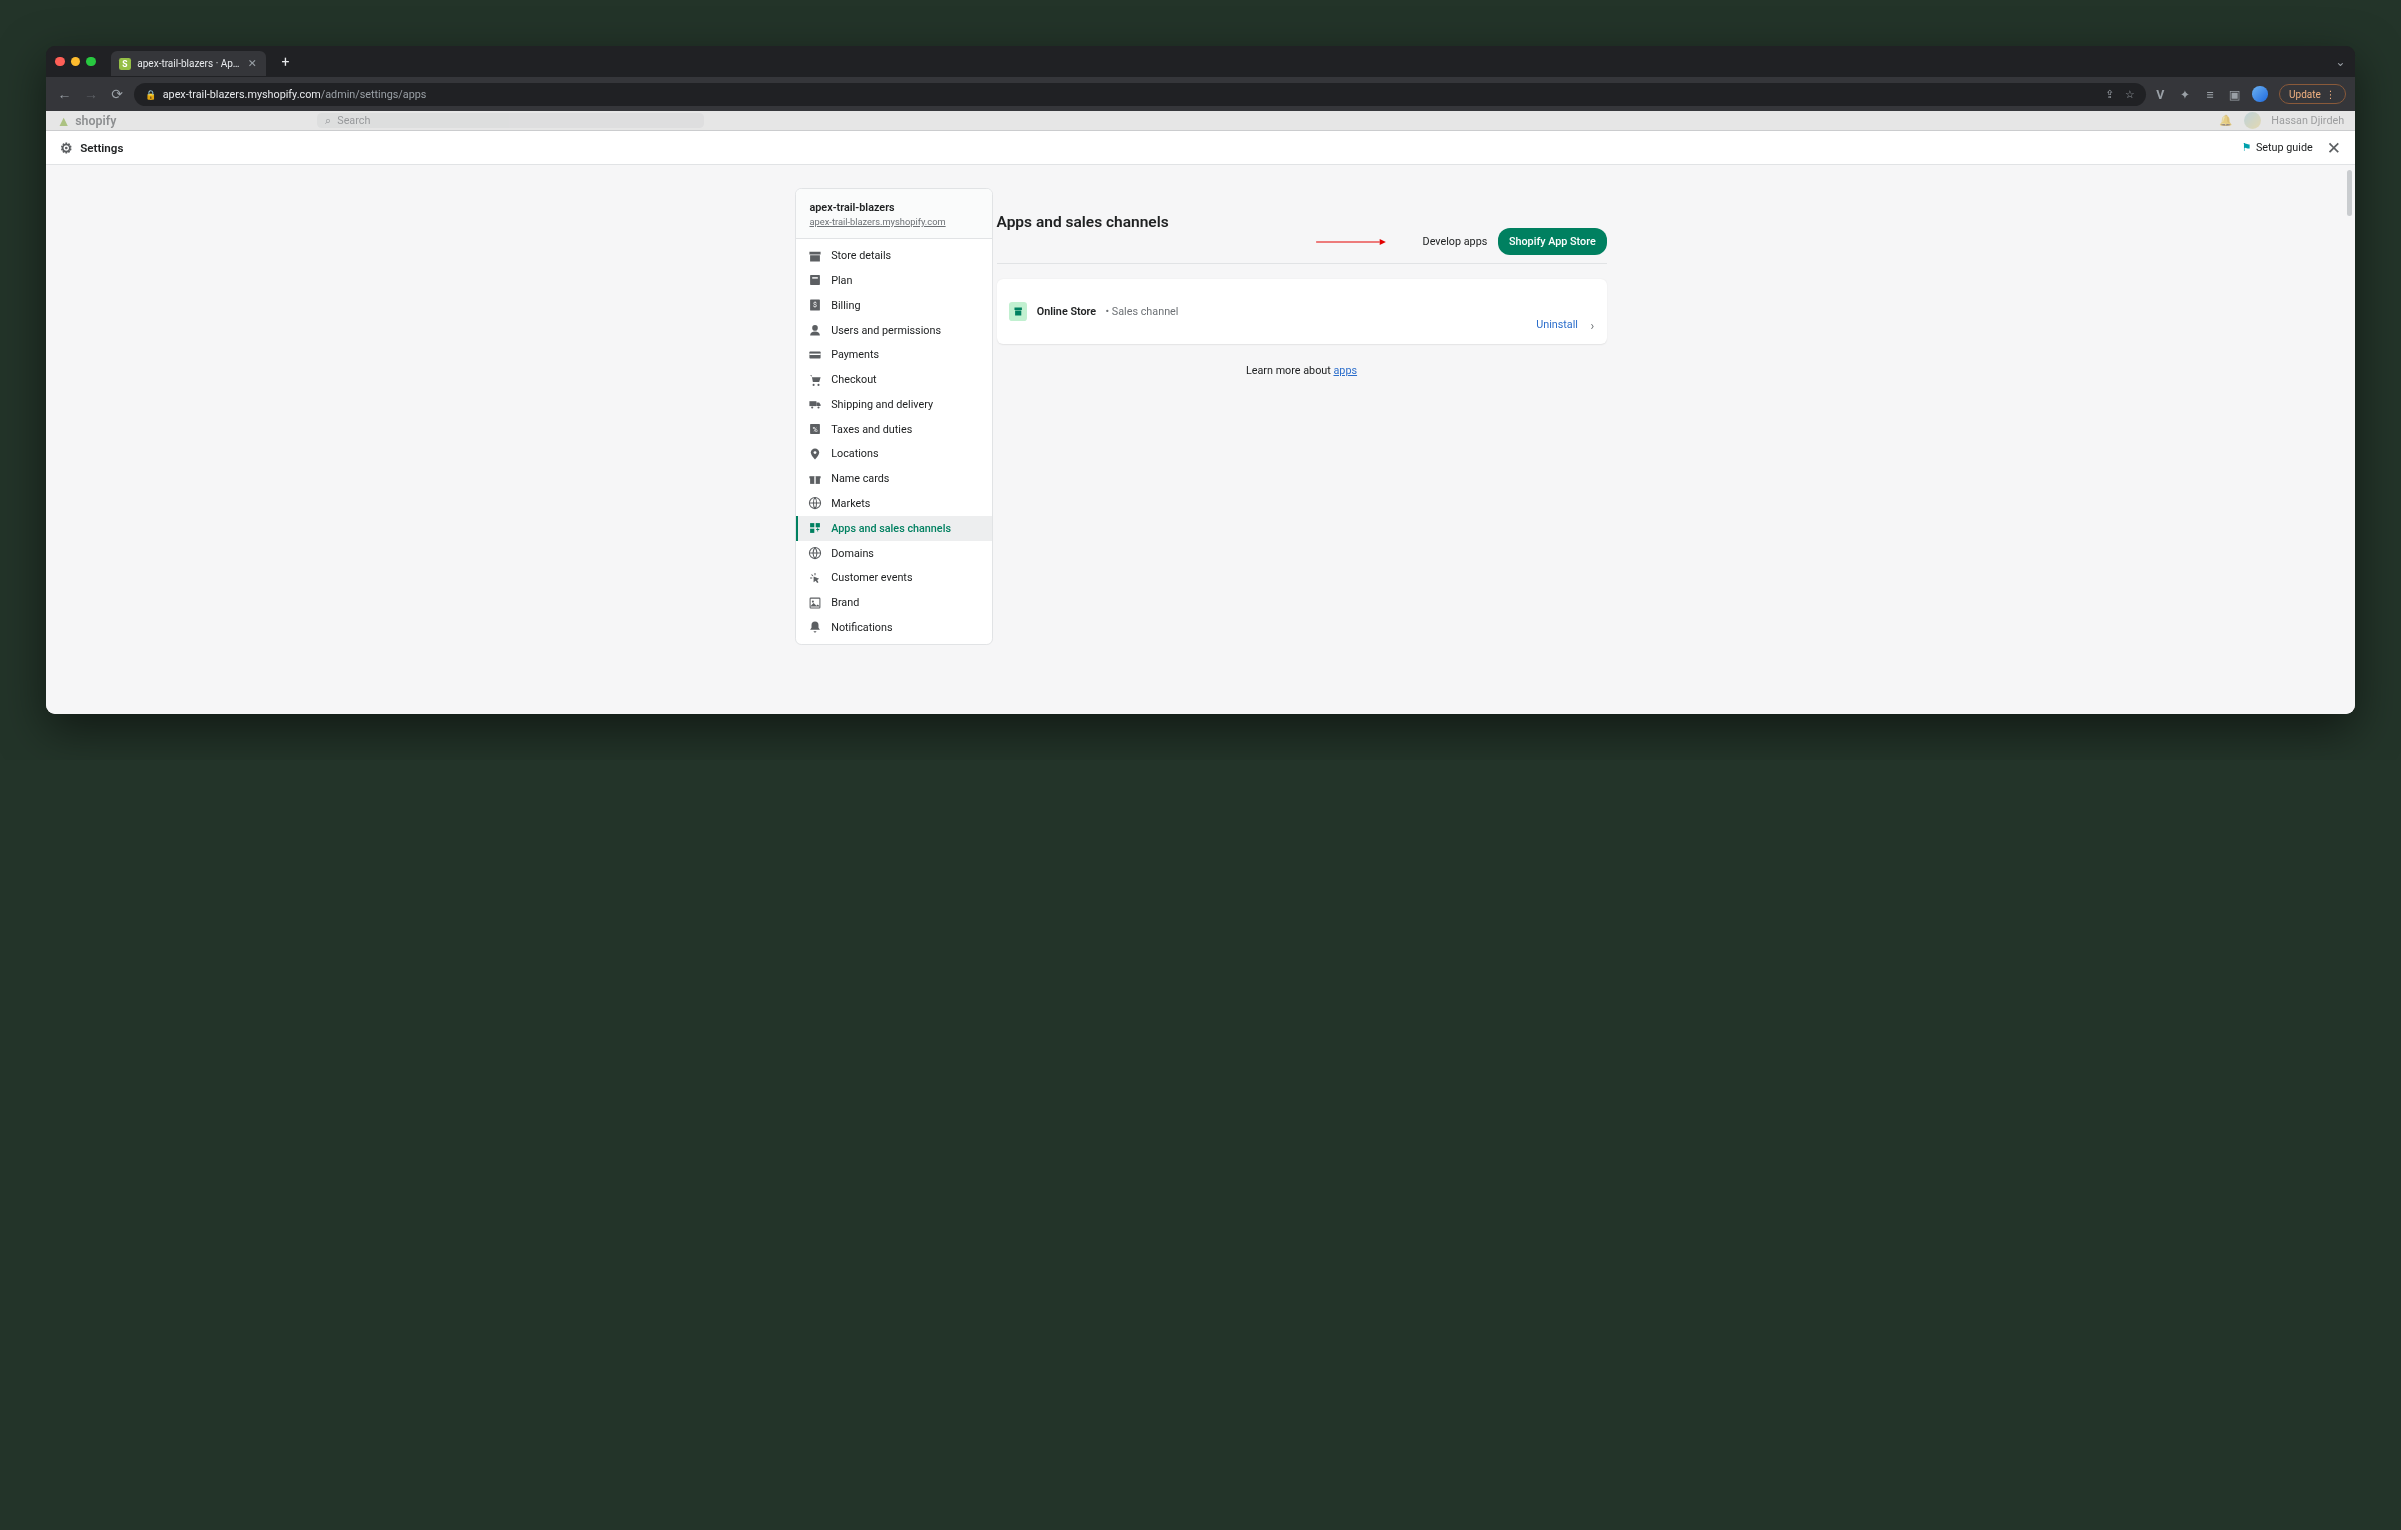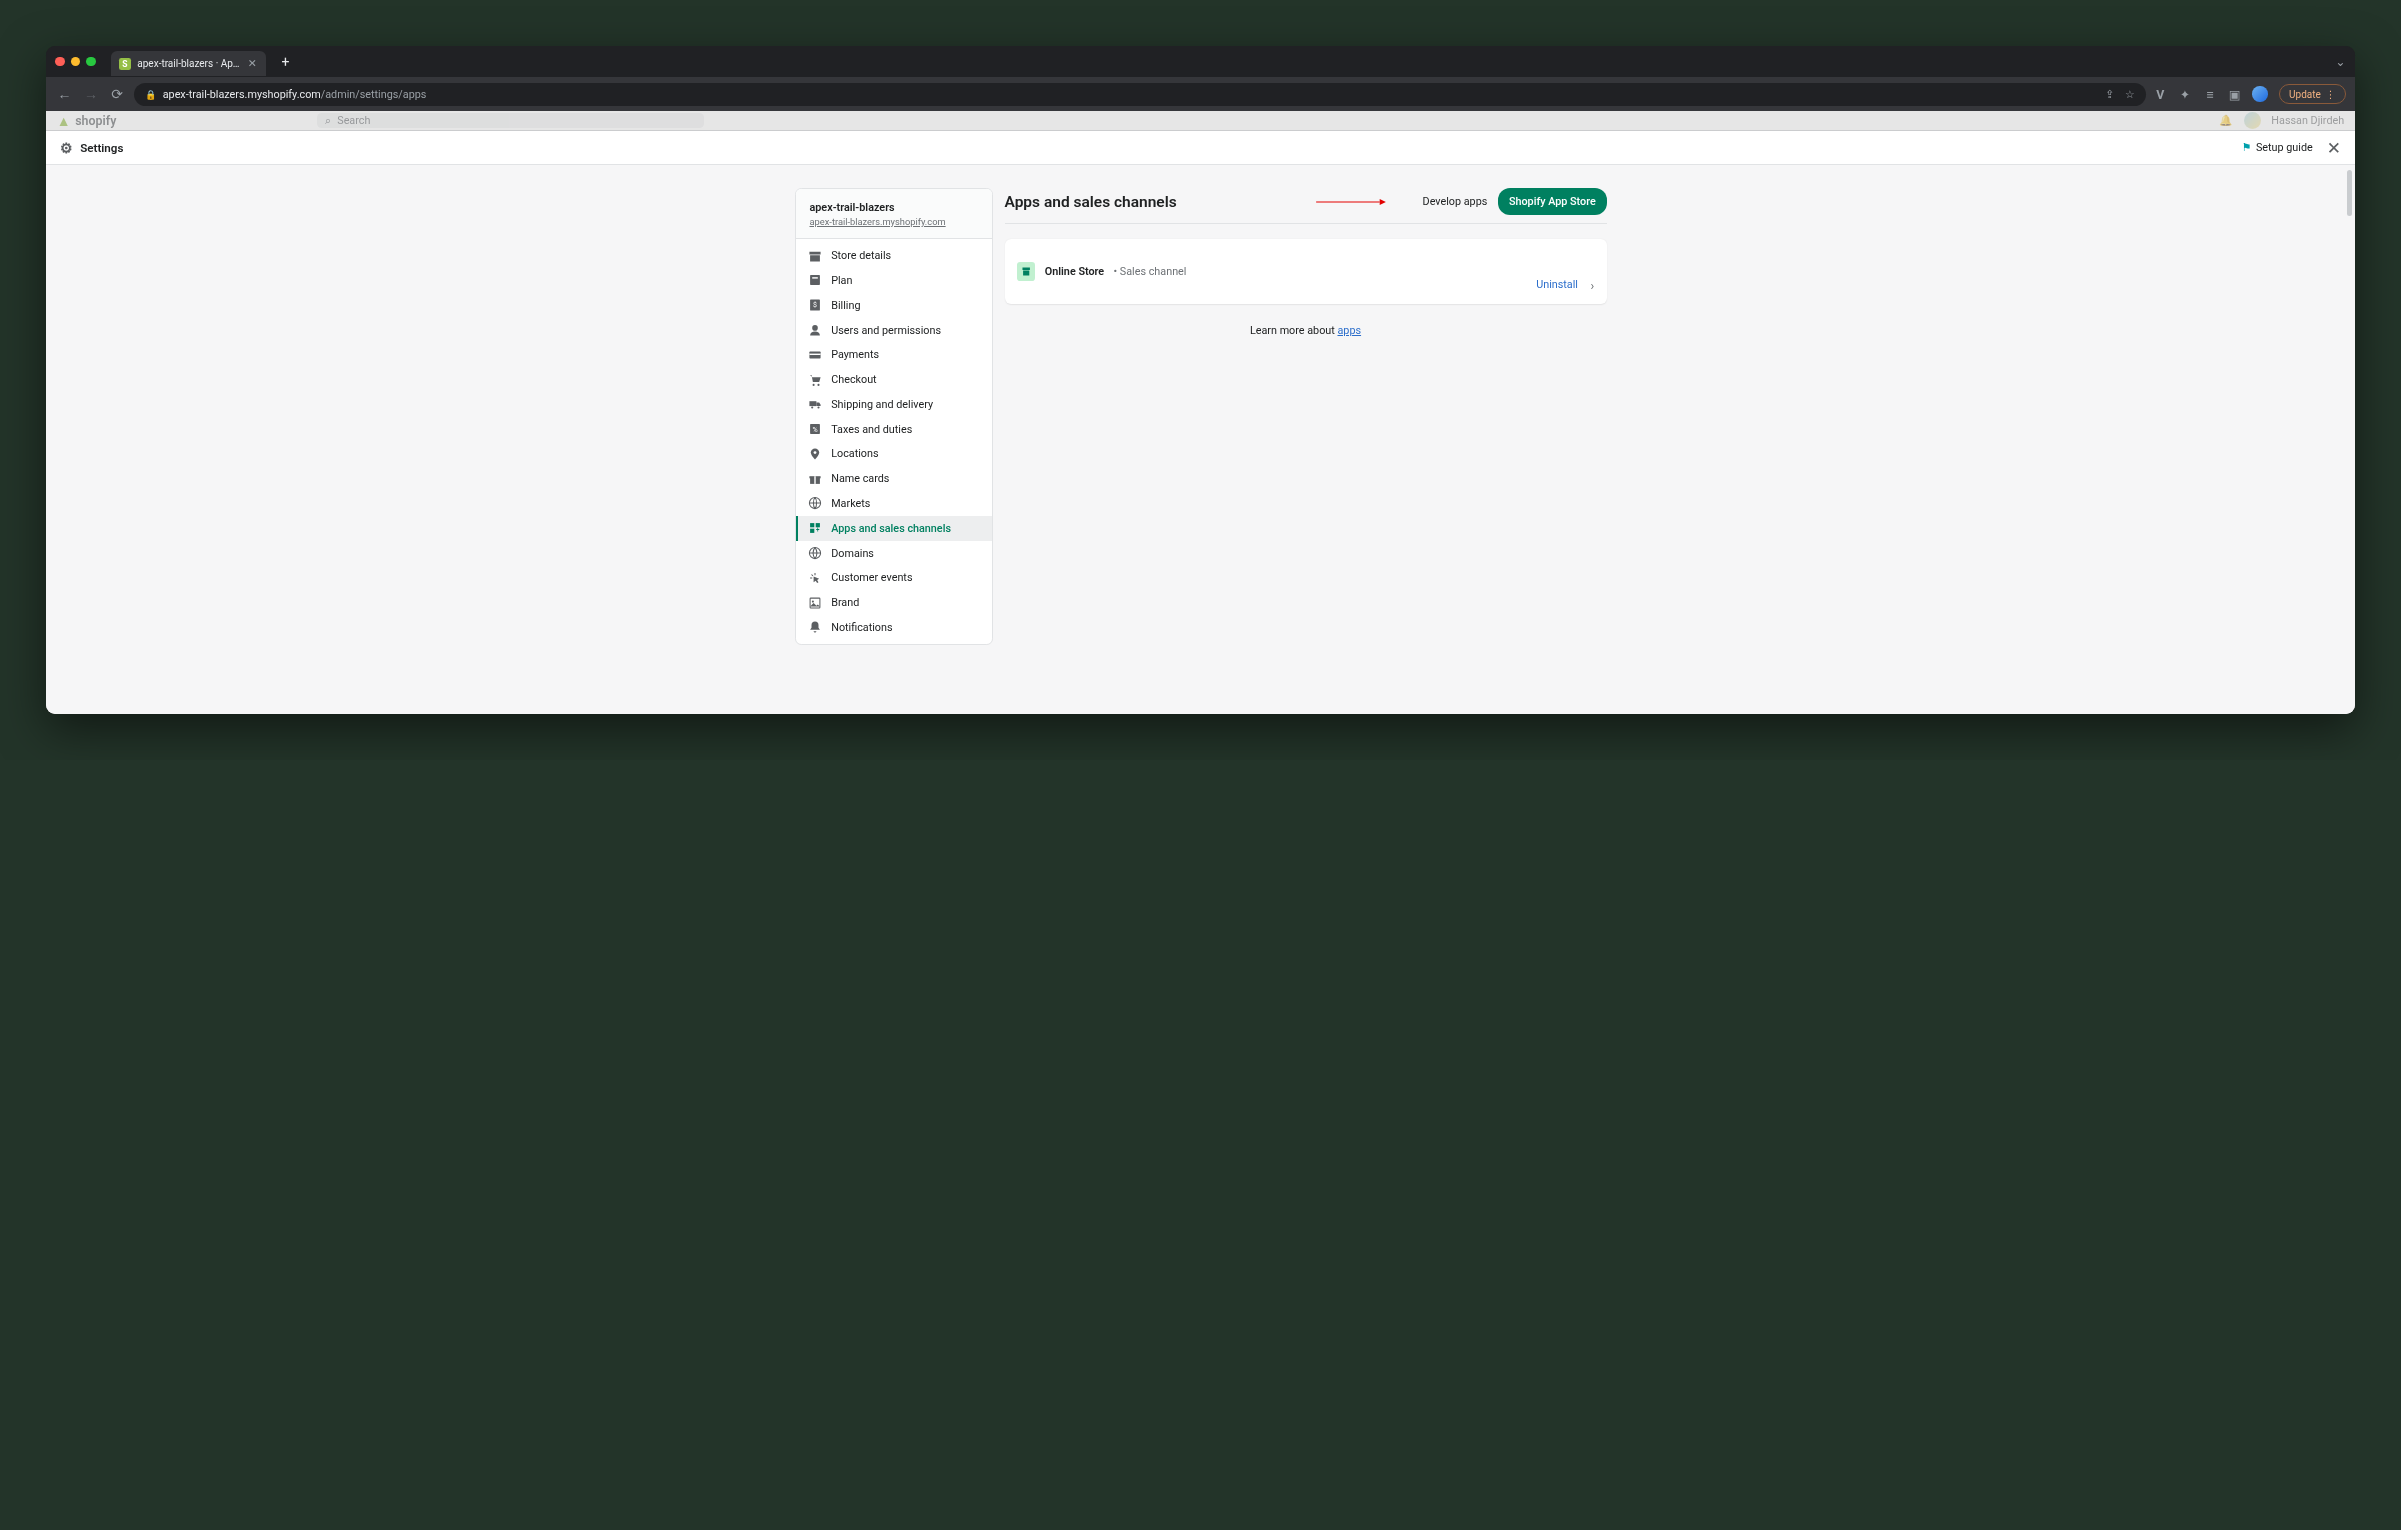--- a/index.html
+++ b/index.html
@@ -43,40 +43,40 @@
 
 .overlay { position: absolute; top: 20px; left: 0; right: 0; bottom: 0; display: flex; flex-direction: column; }
 .overlay-header { background: #fff; height: 34px; border-bottom: 0.8px solid #e1e3e5; display: flex; align-items: center; padding: 0 14px; }
 .ov-title { display:flex; align-items:center; gap:7.7px; font-weight:600; font-size:11.6px; color:#202223; }
 .ov-right { margin-left: auto; display:flex; align-items:center; gap:14px; }
 .setup-guide { display:flex; align-items:center; gap:4.6px; color:#202223; font-size:10.8px; cursor:pointer; }
 .flag { color:#00a0ac; }
 .ov-close { font-size:17px; color:#5c5f62; cursor:pointer; }
 
 .overlay-body { flex:1; background:#f6f6f7; display:flex; padding: 23px 0 0 0; justify-content:center; overflow:hidden; position:relative; }
-.body-inner { display:flex; gap:12px; width: 812px; }
+.body-inner { display:flex; gap:4px; width: 812px; }
 .scroll-ind { position:absolute; right:3.1px; top:4.6px; width:5.4px; height:46px; background:#c9cccf; border-radius:3.1px; }
 
 
 .side { width: 198px; background:#fff; border:0.8px solid #e1e3e5; border-radius:6.2px; overflow:hidden; height:fit-content; }
 .side-head { padding: 12.4px 14px 10.8px; border-bottom:0.8px solid #e1e3e5; background:#fafbfb; }
 .side-store { font-weight:600; font-size:10.8px; color:#202223; }
 .side-domain { font-size:9.3px; color:#6d7175; text-decoration:underline; cursor:pointer; margin-top:1.5px; }
 .side-items { padding: 4.6px 0; }
 .side-item { display:flex; align-items:center; gap:9.3px; padding: 5.4px 12.4px; font-size:10.8px; color:#202223; cursor:pointer; }
 .side-item.active { background:#edeeef; color:#008060; font-weight:500; position:relative; }
 .side-item.active::before { content:""; position:absolute; left:0; top:0; bottom:0; width:2.3px; background:#008060; }
 .side-icon { width:14px; height:14px; display:flex; align-items:center; justify-content:center; color:#5c5f62; flex-shrink:0; }
 .side-item.active .side-icon { color:#008060; }
 
 
 .main { flex:1; }
 .page-hdr { display:flex; align-items:center; margin-bottom: 7.7px; padding-bottom:7.7px; border-bottom:0.8px solid #e1e3e5; }
 .page-title { font-size:15.5px; font-weight:600; color:#202223; }
-.page-actions { margin-left:auto; display:flex; align-items:center; gap:10.8px; position:relative; }
+.page-actions { margin-left:auto; display:flex; align-items:center; gap:10.8px; position:relative;margin-top:40px; }
 .develop-link { color:#202223; font-size:10.8px; cursor:pointer; }
 .appstore-btn { background:#008060; color:#fff; border:none; border-radius:12px; padding:7px 10.8px; font-size:10.8px; font-weight:500; cursor:pointer; }
 .arrow-annot { position:absolute; right: 120%; top:50%; transform:translateY(-50%); }
 
 .card { background:#fff; border-radius:6.2px; box-shadow: 0 0.8px 1.5px rgba(0,0,0,0.08); overflow:hidden; margin-top:15.5px; }
 .card-top { display:flex; align-items:center; justify-content:space-between; padding:10.8px 12.4px; border-bottom:0.8px solid #e1e3e5; }
 .showing { font-size:10.8px; color:#202223; }
 .card-row { display:flex; align-items:center; padding:10.8px 12.4px; gap:9.3px; cursor:pointer; }
 .app-icon { width:18.6px; height:18.6px; background:#c1f0d0; border-radius:3.1px; display:flex; align-items:center; justify-content:center; color:#008060; font-weight:bold; }
 .app-name { font-weight:600; font-size:10.8px; color:#202223; }

